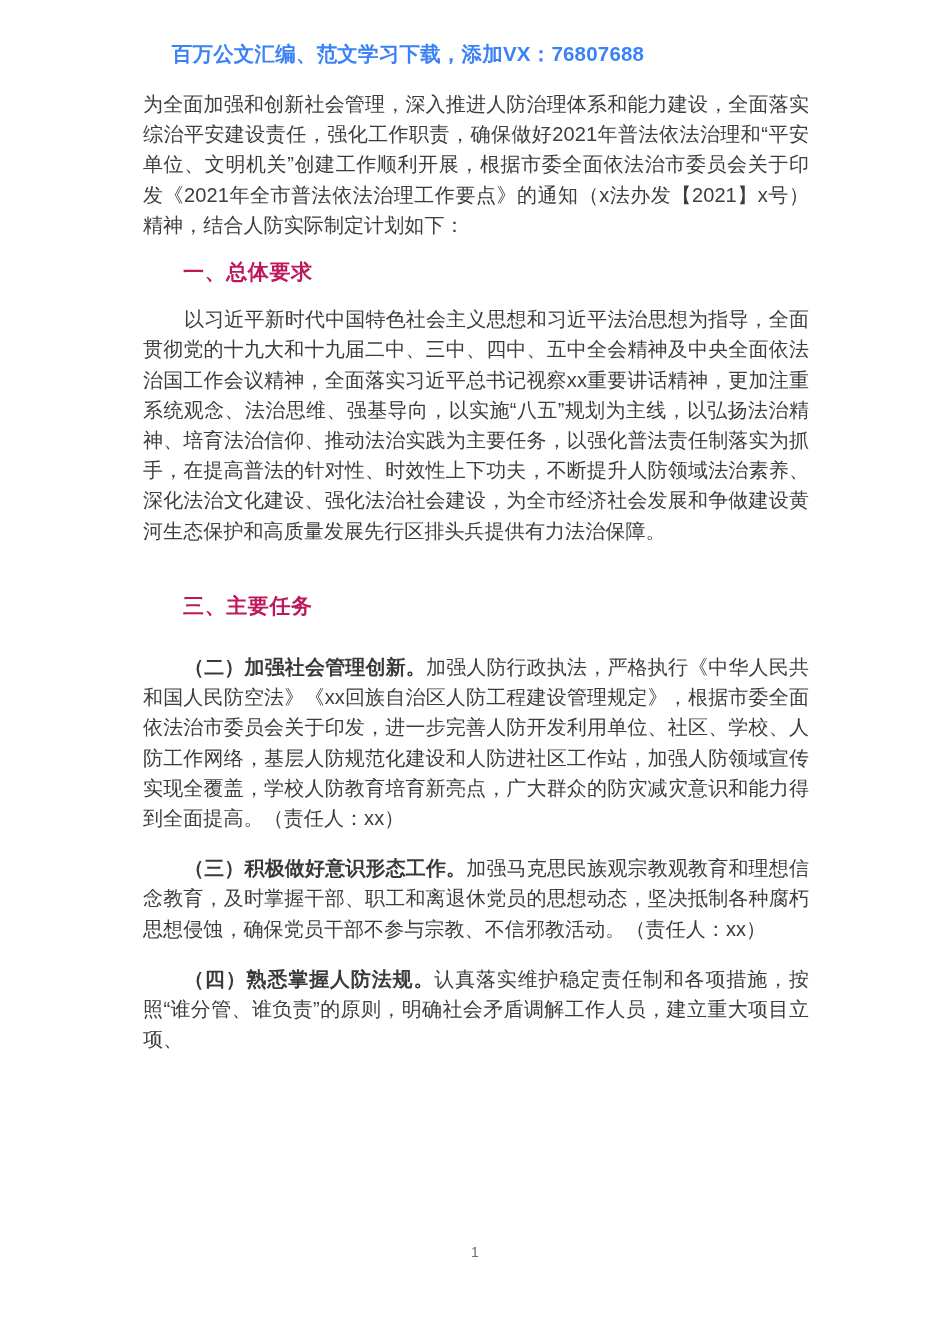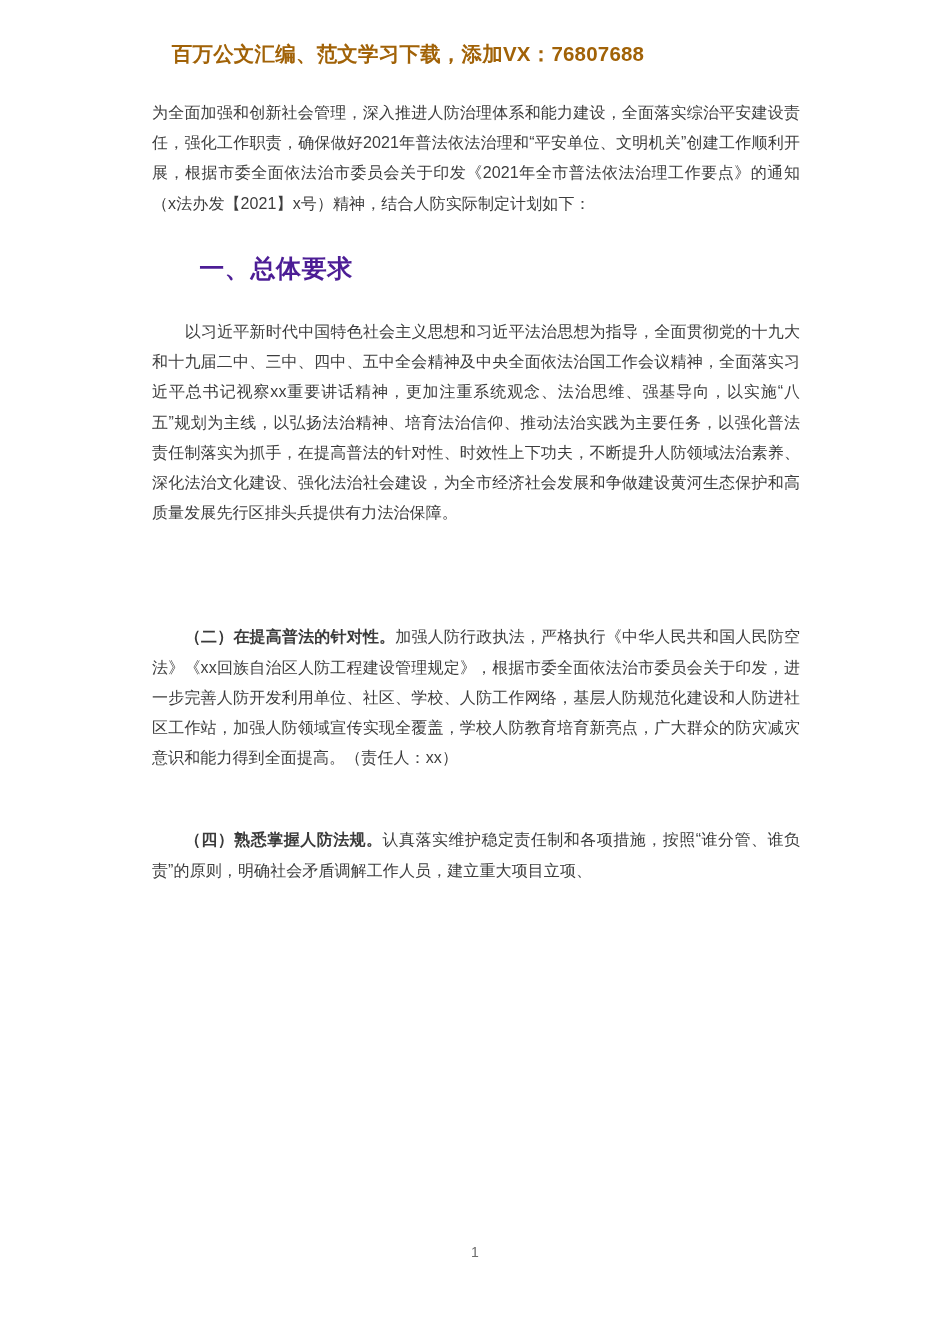--- a/index.html
+++ b/index.html
@@ -17,53 +17,53 @@
     background: #ffffff;
     overflow: hidden;
     box-sizing: border-box;
   }
   .doc-header {
     position: absolute;
     top: 40px;
     left: 0;
     width: 816px;
     text-align: center;
-    color: #a16207;
+    color: #3b82f6;
     font-size: 20.5px;
     font-weight: bold;
     letter-spacing: 0.2px;
     white-space: nowrap;
   }
   .body-area {
     position: absolute;
     top: 86px;
     left: 140px;
     width: 672px;
   }
   p.para {
-    margin: 12px;
-    font-size: 16px;
+    margin: 3px;
+    font-size: 20px;
     line-height: 30.2px;
     color: #3d3d3d;
     text-align: justify;
     text-justify: inter-ideograph;
     letter-spacing: 0.1px;
     font-weight: 400;
   }
   p.para.first {
     text-indent: 0;
   }
   p.para.indent {
     text-indent: 2.05em;
   }
   h2.heading {
-    margin: 8px;
-    font-size: 25px;
+    margin: 0;
+    font-size: 21px;
     line-height: 30.2px;
-    color: #4c1d95;
+    color: #be185d;
     font-weight: bold;
     text-indent: 2.05em;
     letter-spacing: 0.6px;
   }
   .gap-before-heading { height: 14px; }
   .gap-after-heading  { height: 14px; }
   .gap-para           { height: 14px; }
   .lead {
     font-weight: bold;
     color: #3a3a3a;
@@ -91,29 +91,31 @@
 
     <div class="gap-before-heading"></div>
     <h2 class="heading">一、总体要求</h2>
     <div class="gap-after-heading"></div>
     <p class="para indent">以习近平新时代中国特色社会主义思想和习近平法治思想为指导，全面贯彻党的十九大和十九届二中、三中、四中、五中全会精神及中央全面依法治国工作会议精神，全面落实习近平总书记视察xx重要讲话精神，更加注重系统观念、法治思维、强基导向，以实施“八五”规划为主线，以弘扬法治精神、培育法治信仰、推动法治实践为主要任务，以强化普法责任制落实为抓手，在提高普法的针对性、时效性上下功夫，不断提升人防领域法治素养、深化法治文化建设、强化法治社会建设，为全市经济社会发展和争做建设黄河生态保护和高质量发展先行区排头兵提供有力法治保障。</p>
 
     <div class="gap-before-heading"></div>
     <div class="gap-after-heading"></div>
 
     <div class="gap-before-heading"></div>
+    <h2 class="heading">三、主要任务</h2>
     <div class="gap-after-heading"></div>
 
 
     <div class="gap-para"></div>
 
-    <p class="para indent"><span class="lead">（二）</span><span class="lead">在提高普法的针对性。</span><span>加强人防行政执法，严格执行《中华人民共和国人民防空法》《xx回族自治区人防工程建设管理规定》，根据市委全面依法治市委员会关于印发，进一步完善人防开发利用单位、社区、学校、人防工作网络，基层人防规范化建设和人防进社区工作站，加强人防领域宣传实现全覆盖，学校人防教育培育新亮点，广大群众的防灾减灾意识和能力得到全面提高。（责任人：xx）</span></p>
+    <p class="para indent"><span class="lead">（二）</span><span class="lead">加强社会管理创新。</span><span>加强人防行政执法，严格执行《中华人民共和国人民防空法》《xx回族自治区人防工程建设管理规定》，根据市委全面依法治市委员会关于印发，进一步完善人防开发利用单位、社区、学校、人防工作网络，基层人防规范化建设和人防进社区工作站，加强人防领域宣传实现全覆盖，学校人防教育培育新亮点，广大群众的防灾减灾意识和能力得到全面提高。（责任人：xx）</span></p>
 
     <div class="gap-para"></div>
 
+    <p class="para indent"><span class="lead">（三）</span><span class="lead">积极做好意识形态工作。</span><span>加强马克思民族观宗教观教育和理想信念教育，及时掌握干部、职工和离退休党员的思想动态，坚决抵制各种腐朽思想侵蚀，确保党员干部不参与宗教、不信邪教活动。（责任人：xx）</span></p>
 
     <div class="gap-para"></div>
 
     <p class="para indent"><span class="lead">（四）</span><span class="lead">熟悉掌握人防法规。</span><span>认真落实维护稳定责任制和各项措施，按照“谁分管、谁负责”的原则，明确社会矛盾调解工作人员，建立重大项目立项、</span></p>
 
   </div>
 
   <div class="page-number">1</div>
 
 </div>

